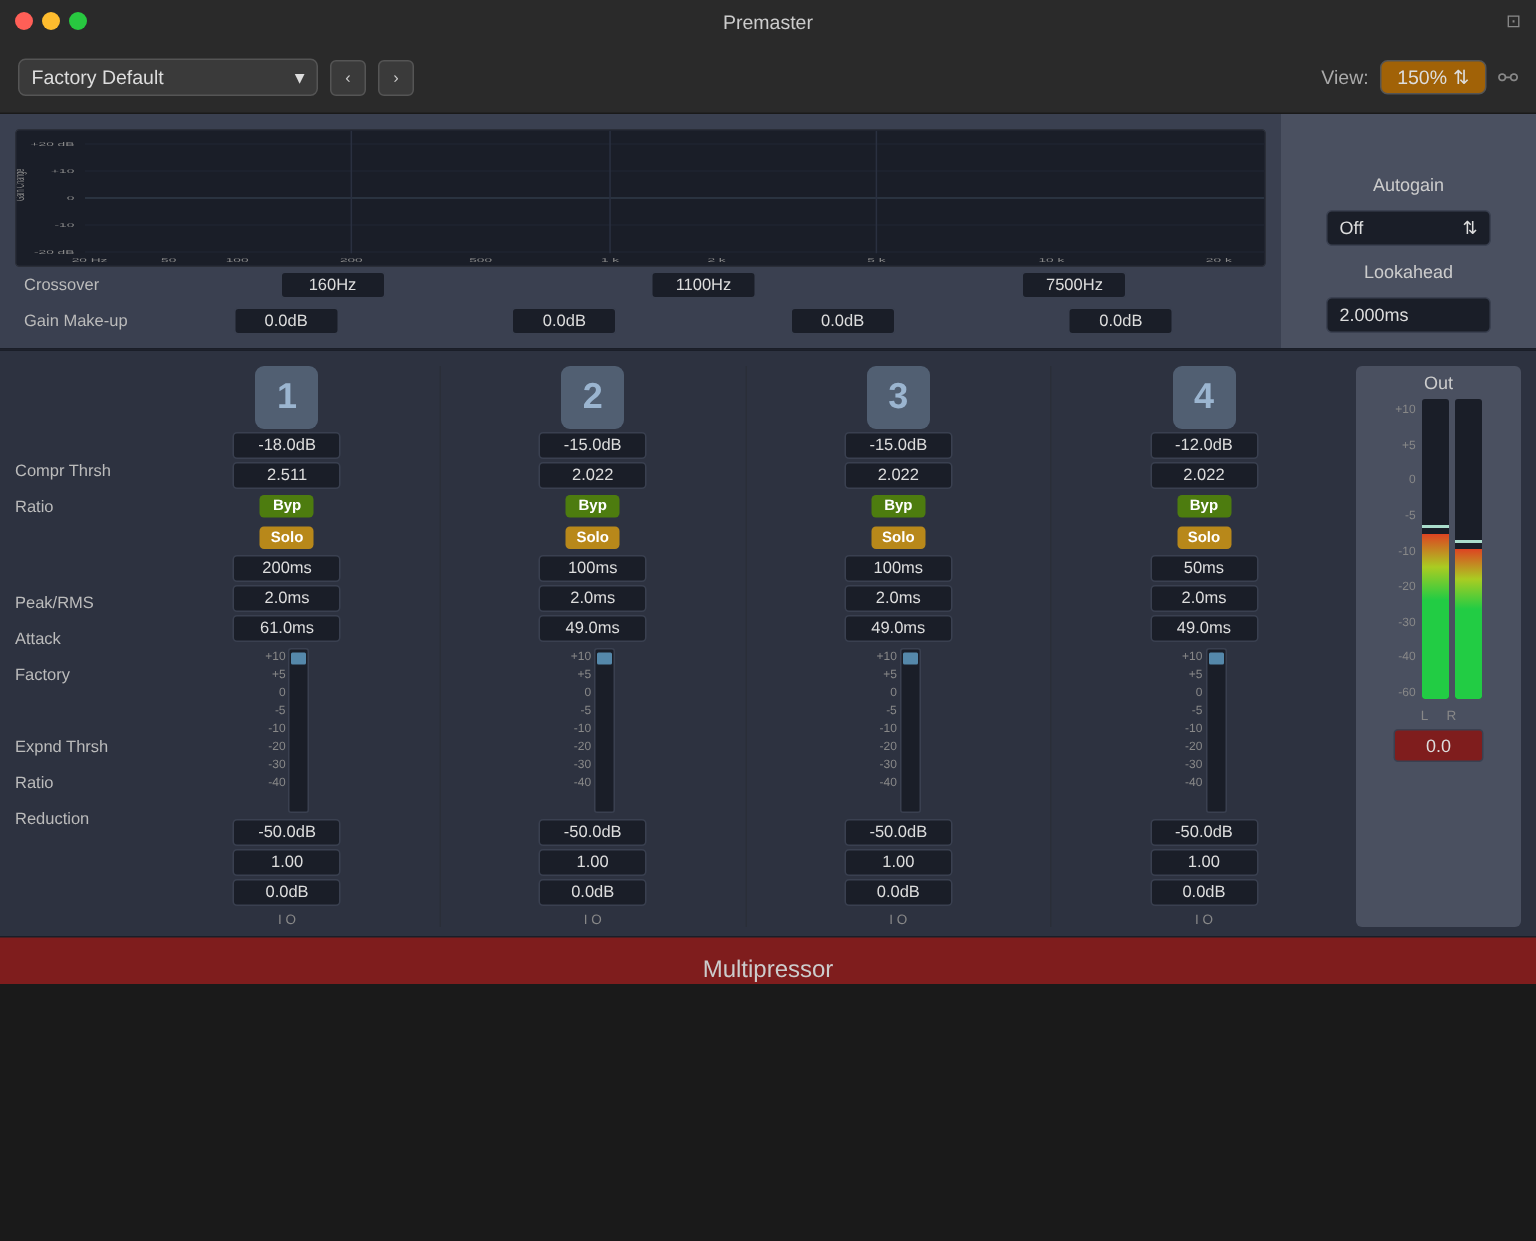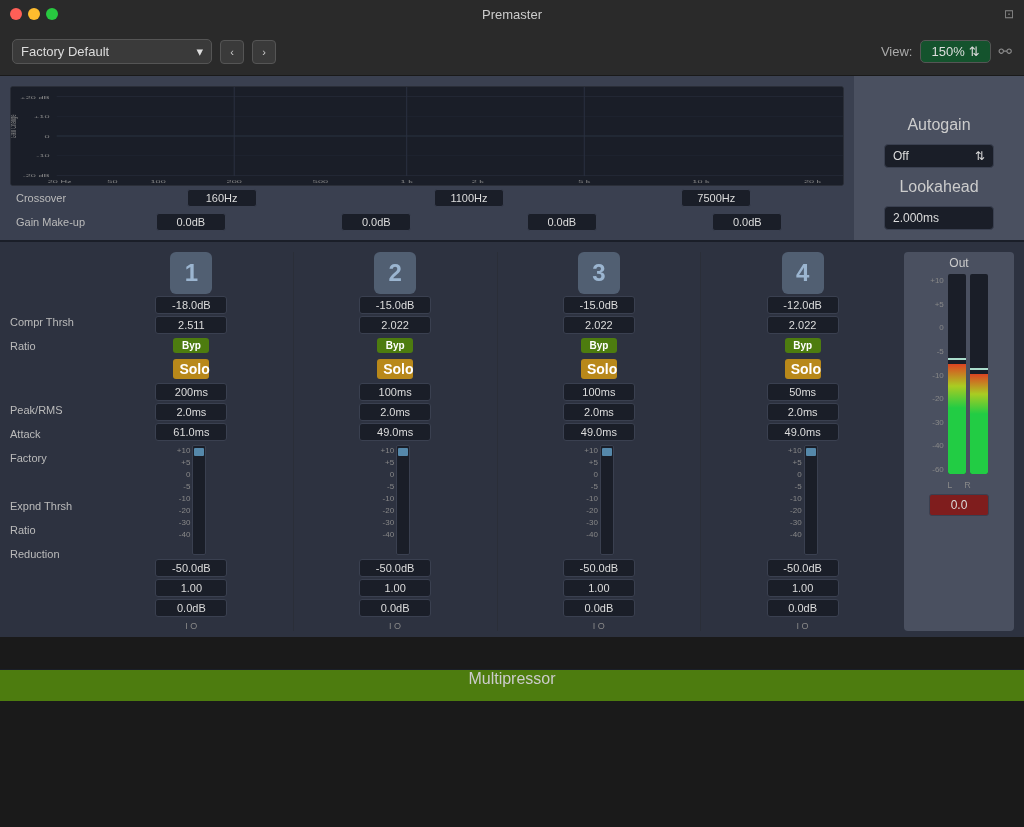--- a/index.html
+++ b/index.html
@@ -105,21 +105,21 @@
       margin-left: auto;
       display: flex;
       align-items: center;
       gap: 8px;
     }
     .view-label {
       color: #aaa;
       font-size: 13px;
     }
     .view-pct {
-      background: #14532d;
+      background: #a16207;
       border: 1px solid #555;
       border-radius: 5px;
       color: #ddd;
       font-size: 13px;
       padding: 3px 10px;
       display: flex;
       align-items: flex-start;
       gap: 4px;
     }
     .link-icon {
@@ -189,21 +189,21 @@
     .right-panel {
       width: 170px;
       background: #4a5060;
       padding: 10px;
       display: flex;
       flex-direction: column;
       align-items: center;
       gap: 10px;
     }
     .right-panel-label {
-      font-size: 16px;
+      font-size: 12px;
       color: #ccc;
       text-align: center;
     }
     .dropdown-field {
       background: #1a1e28;
       border: 1px solid #3a4050;
       border-radius: 4px;
       color: #ddd;
       font-size: 12px;
       text-align: center;
@@ -283,21 +283,21 @@
       font-weight: bold;
       padding: 2px 6px;
       cursor: pointer;
       width: 36px;
     }
     .solo-btn {
       background: #b8881a;
       border: none;
       border-radius: 3px;
       color: white;
-      font-size: 14px;
+      font-size: 10px;
       font-weight: bold;
       padding: 2px 6px;
       cursor: pointer;
       width: 36px;
     }
 
     
     .out-section {
       width: 110px;
       min-width: 110px;
@@ -323,29 +323,28 @@
       color: #ddd;
       font-size: 12px;
       text-align: center;
       padding: 3px 6px;
       width: 60px;
     }
 
     
     .plugin-name-bar {
       height: 32px;
-      background: #4d7c0f;
-      display: flex;
-      align-items: flex-start;
+      background: #7f1d1d;
+      display: flex;
+      align-items: flex-end;
       justify-content: center;
       font-size: 16px;
       font-weight: 500;
       color: #ccc;
       border-top: 1px solid #1a1e28;
-      margin-top: 32px;
     }
 
     
     .section-divider {
       height: 1px;
       background: #1a1e28;
       margin: 0;
     }
 
     

